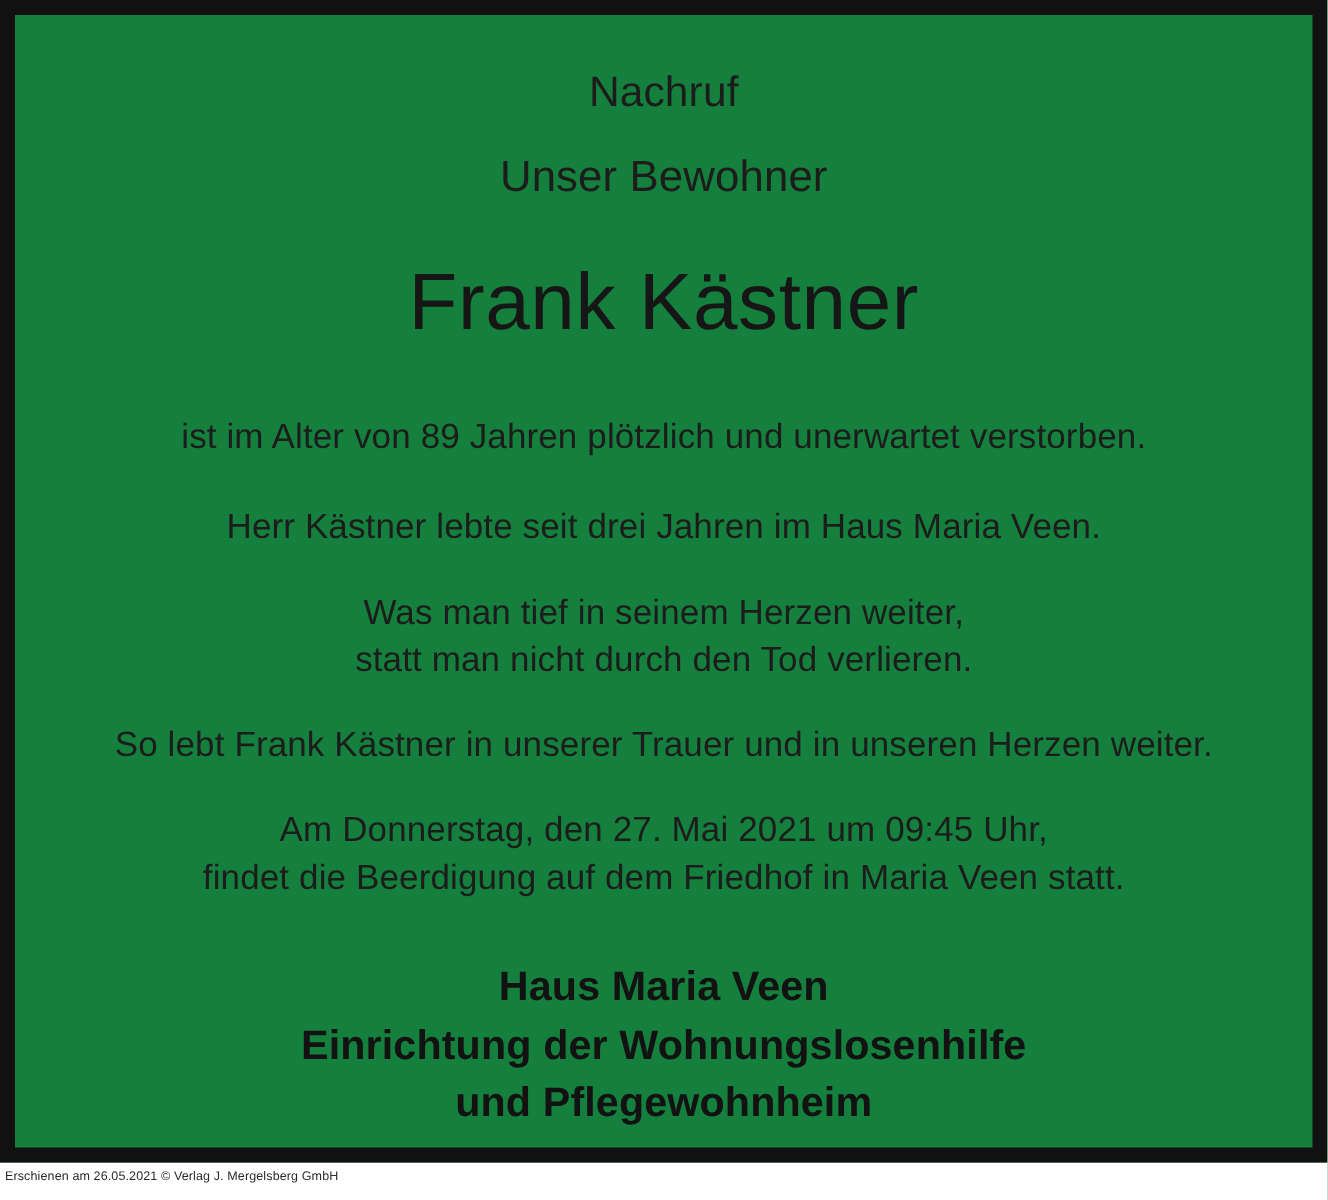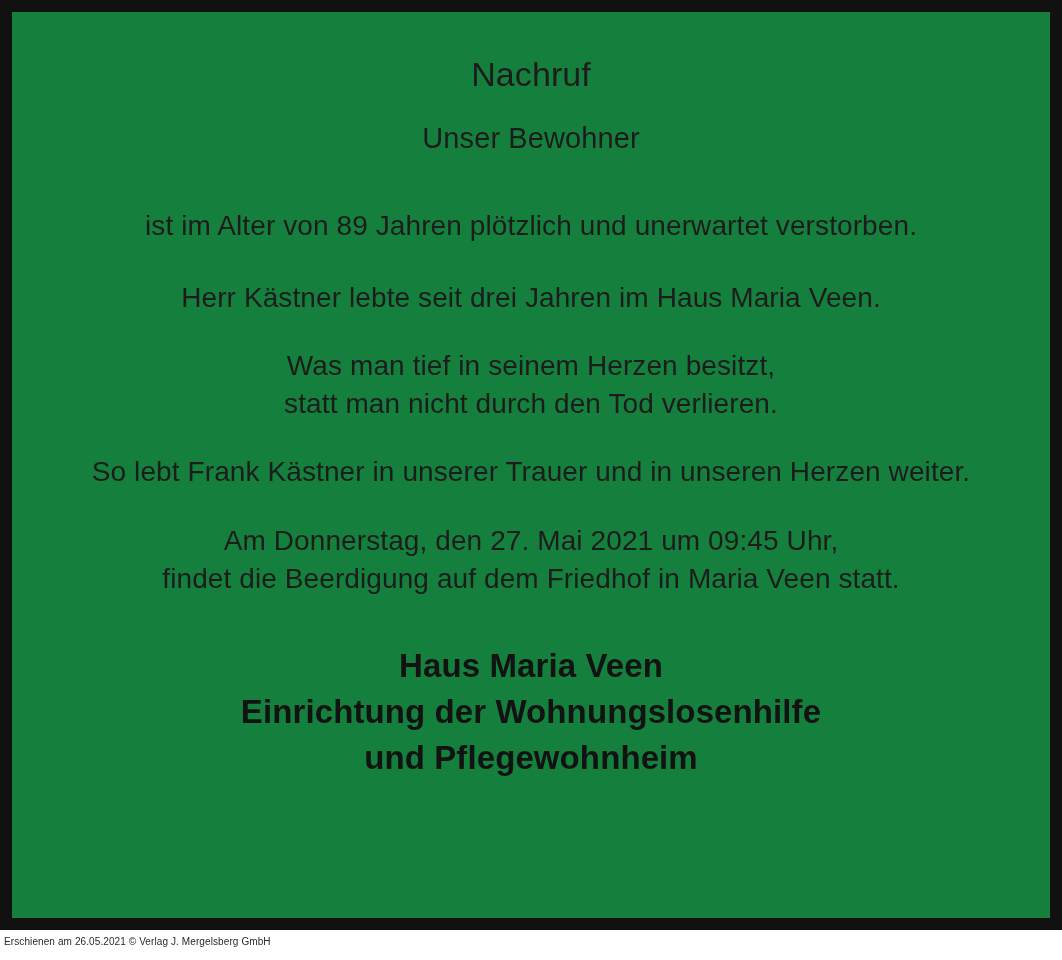--- a/index.html
+++ b/index.html
@@ -42,21 +42,21 @@
     font-weight: 400;
     line-height: 1.22;
     letter-spacing: 0.1px;
   }
   .heading {
     font-size: 34px;
     margin-top: 12px;
     margin-bottom: 0;
   }
   .subheading {
-    font-size: 29px;
+    font-size: 35px;
     margin-top: 26px;
   }
   .name {
     font-size: 64px;
     margin-top: 38px;
     letter-spacing: 0.5px;
     color: #161616;
   }
   .para {
     font-size: 28px;
@@ -85,26 +85,27 @@
 </head>
 <body>
 
 <div class="obituary-frame">
   <div class="obituary-inner">
 
     <span class="line heading">Nachruf</span>
 
     <span class="line subheading">Unser Bewohner</span>
 
+    <span class="line name">Frank Kästner</span>
 
     <span class="line para gap-xl">ist im Alter von 89 Jahren plötzlich und unerwartet verstorben.</span>
 
     <span class="line para gap-lg">Herr Kästner lebte seit drei Jahren im Haus Maria Veen.</span>
 
-    <span class="line para gap-md">Was man tief in seinem Herzen besitzt,</span>
+    <span class="line para gap-md">Was man tief in seinem Herzen weiter,</span>
     <span class="line para gap-sm">statt man nicht durch den Tod verlieren.</span>
 
     <span class="line para gap-md">So lebt Frank Kästner in unserer Trauer und in unseren Herzen weiter.</span>
 
     <span class="line para gap-md">Am Donnerstag, den 27. Mai 2021 um 09:45 Uhr,</span>
     <span class="line para gap-sm">findet die Beerdigung auf dem Friedhof in Maria Veen statt.</span>
 
     <span class="line signature first">Haus Maria Veen</span>
     <span class="line signature next">Einrichtung der Wohnungslosenhilfe</span>
     <span class="line signature next">und Pflegewohnheim</span>

